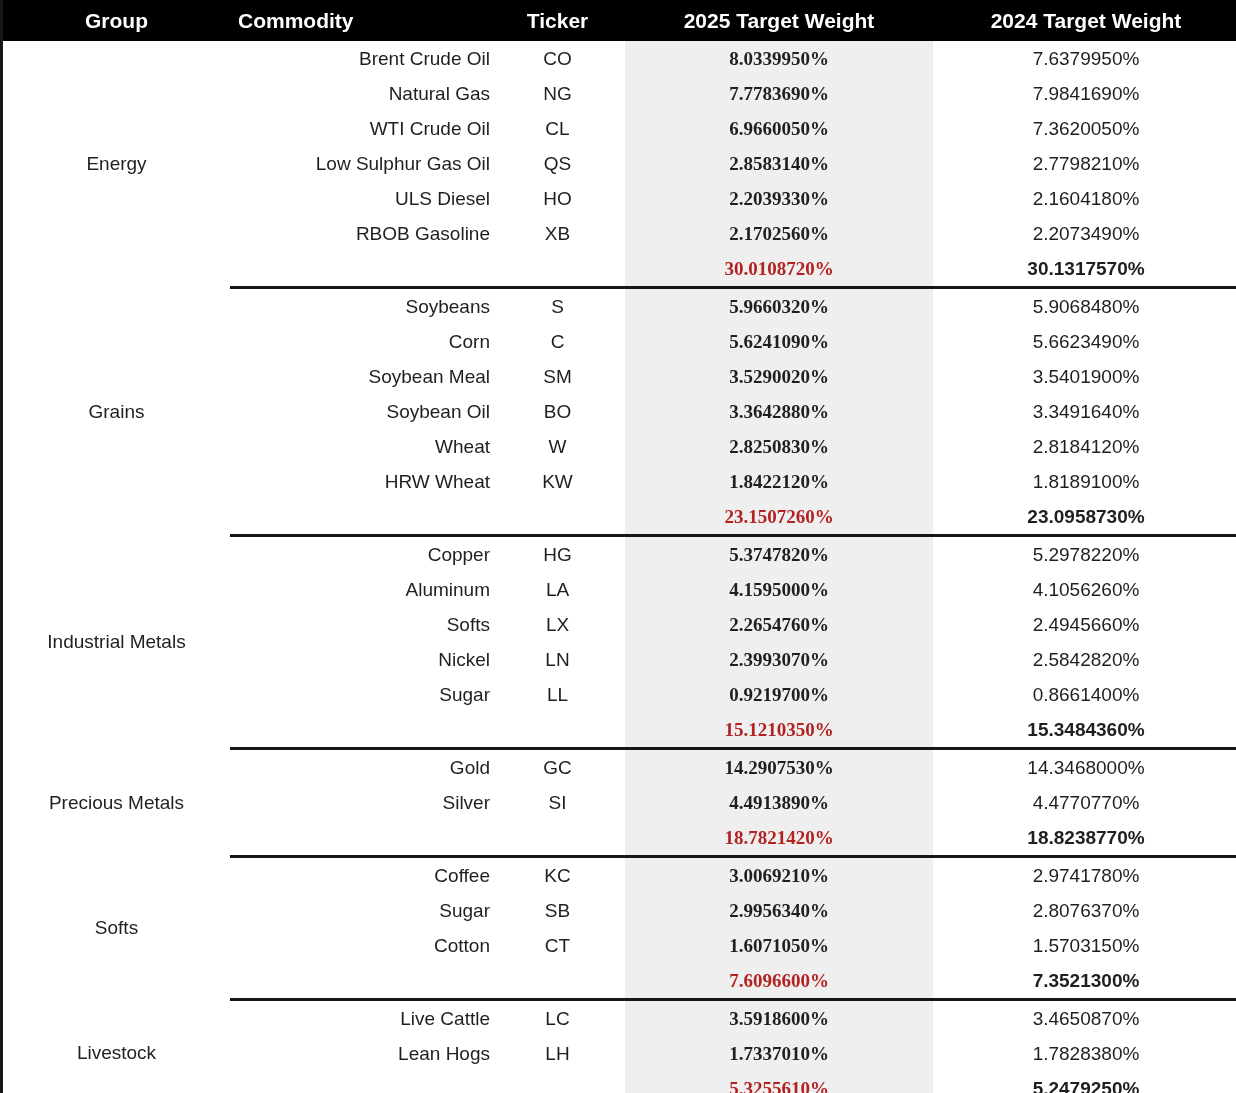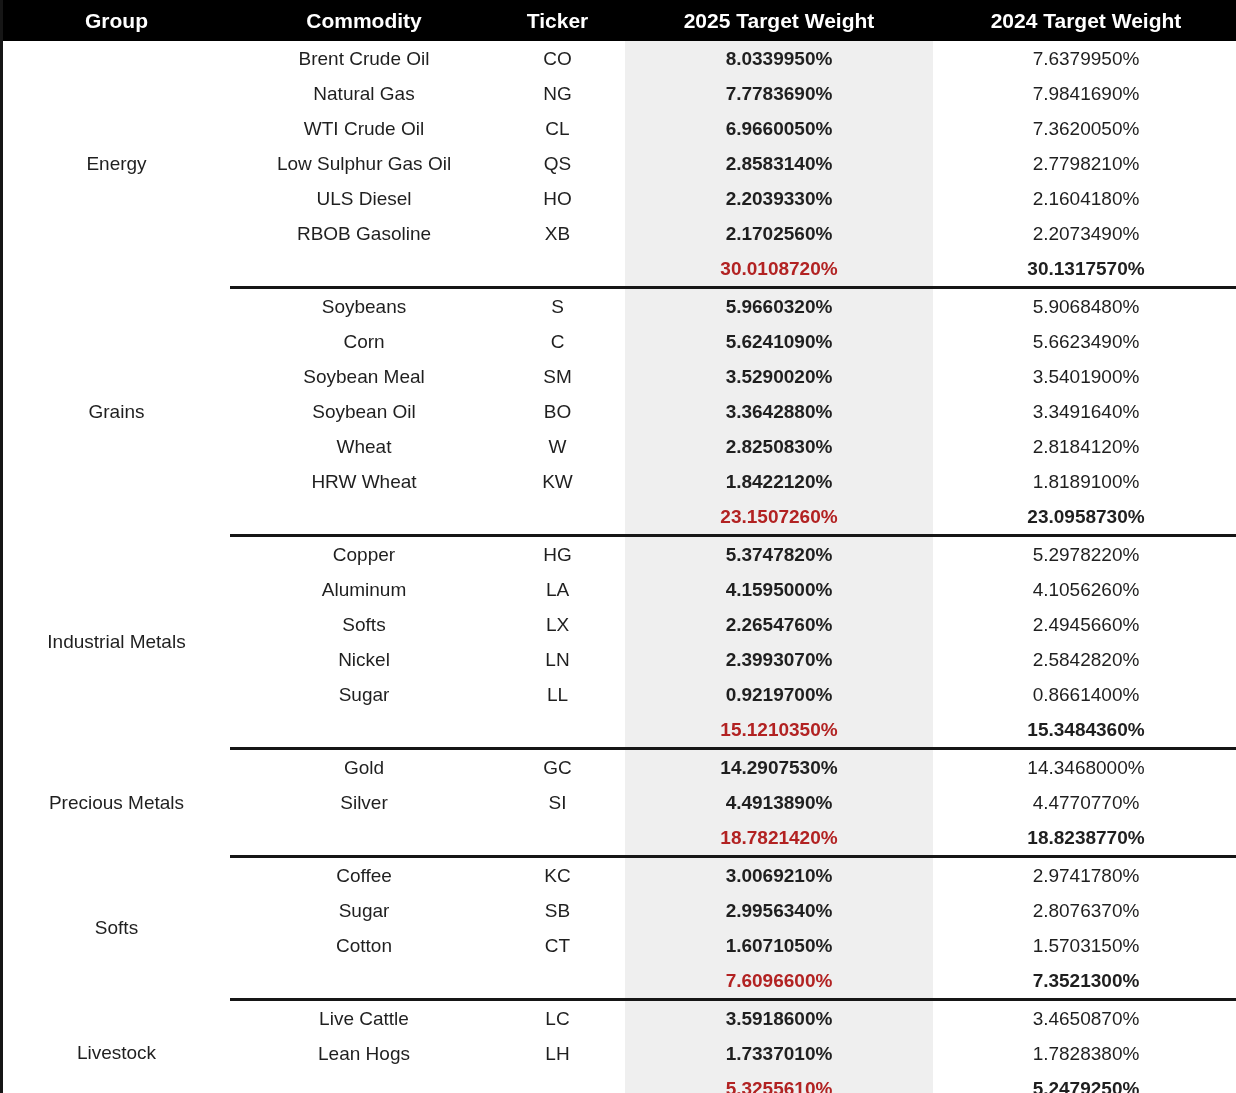--- a/index.html
+++ b/index.html
@@ -16,28 +16,28 @@
     border-left:3px solid var(--separator);
     box-sizing:border-box;
     font-family:"Liberation Sans","DejaVu Sans",sans-serif;
   }
   table{border-collapse:collapse;width:100%;table-layout:fixed;}
   thead th{
     background:var(--header-bg);color:var(--header-text);
     height:41px;font-size:21px;font-weight:bold;padding:0;
     text-align:center;vertical-align:middle;
   }
-  thead th.col-commodity{text-align:center;padding-left:8px;}
+  thead th.col-commodity{text-align:left;padding-left:8px;}
   tbody td{
     height:35px;font-size:19px;color:var(--body-text);
     padding:0;text-align:center;vertical-align:middle;
     white-space:nowrap;overflow:hidden;
   }
-  tbody td.commodity{text-align:center;padding-left:8px;}
-  tbody td.band{background:var(--band-bg);font-weight:bold;}
+  tbody td.commodity{text-align:right;padding-left:8px;}
+  tbody td.band{background:var(--band-bg);font-weight:bold;font-family:Liberation Serif, serif;}
   tbody td.group-cell{text-align:center;vertical-align:middle;font-size:19px;margin-top:47px;}
   tr.group-end td{border-bottom:3px solid var(--separator);margin-left:36px;}
   tr.group-end.last td{border-bottom:2px solid #d9d9d9;}
   td.sub-2025{color:var(--red);font-weight:bold;}
   td.sub-2024{font-weight:bold;}
 </style>
 </head>
 <body>
 
 <div class="table-wrap">

